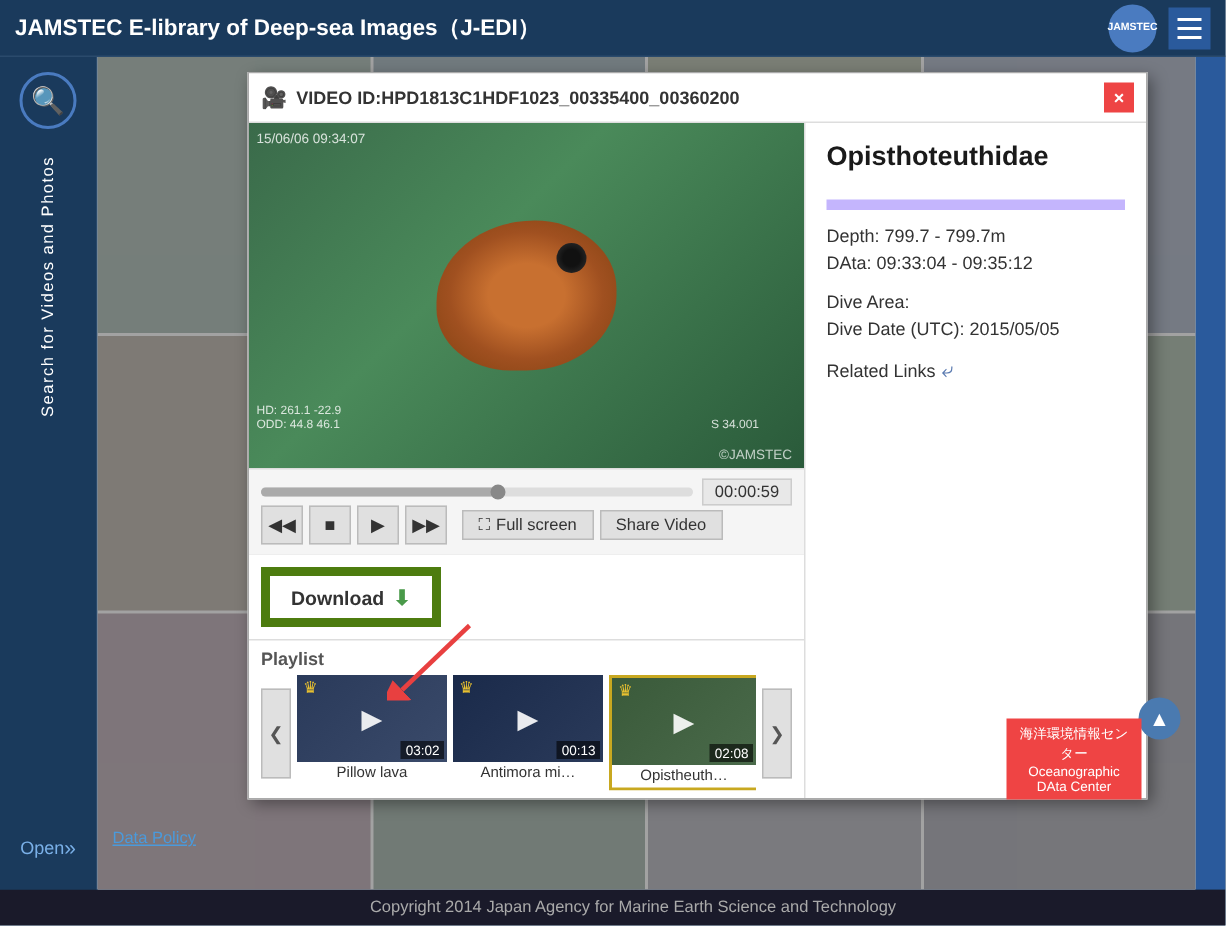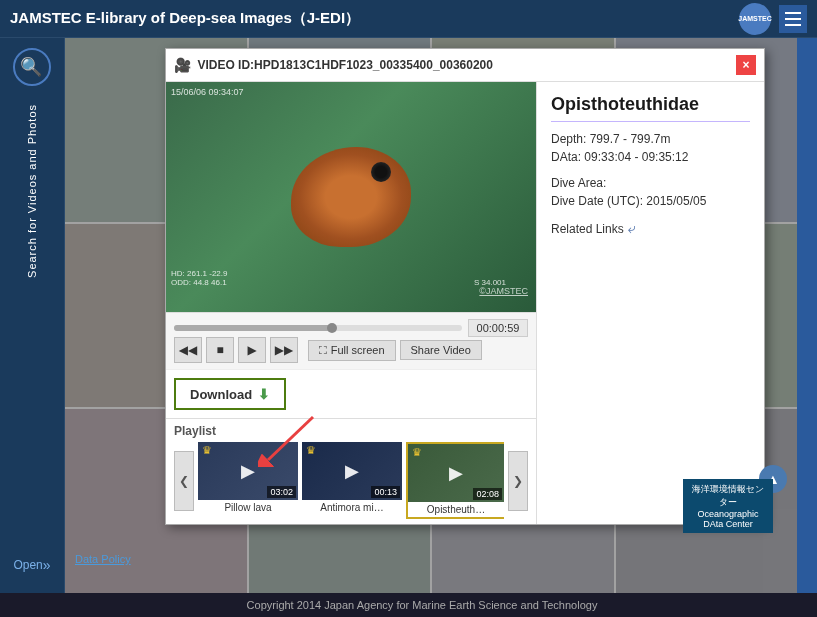--- a/index.html
+++ b/index.html
@@ -249,26 +249,25 @@
       position: absolute;
       width: 20px;
       height: 20px;
       background: radial-gradient(circle, #111 40%, #333 100%);
       border-radius: 50%;
       top: 15px;
       right: 20px;
     }
     .video-watermark {
       position: absolute;
-      bottom: 16px;
+      bottom: 4px;
       right: 8px;
       color: white;
       font-size: 9px;
       opacity: 0.7;
-      text-decoration: underline;
     }
     .video-hud-bottom {
       position: absolute;
       bottom: 25px;
       left: 5px;
       color: white;
       font-size: 8px;
       opacity: 0.8;
     }
     .video-hud-br {
@@ -363,21 +362,21 @@
     }
 
     
     .download-section {
       padding: 8px;
       background: white;
       border-top: 1px solid #eee;
     }
     .download-btn {
       background: white;
-      border: 2px solid #4d7c0f;
+      border: 6px solid #4d7c0f;
       color: #333;
       padding: 6px 14px;
       cursor: pointer;
       font-size: 13px;
       font-weight: bold;
       display: flex;
       align-items: center;
       gap: 6px;
     }
     .download-icon {
@@ -484,22 +483,22 @@
     .info-panel {
       flex: 1;
       padding: 12px 14px;
       border-left: 1px solid #ddd;
     }
     .info-title {
       font-size: 18px;
       font-weight: bold;
       color: #1a1a1a;
       margin-bottom: 10px;
-      border-bottom: 1px solid #c4b5fd;
-      padding-bottom: 6px;
+      border-bottom: 7px solid #c4b5fd;
+      padding-bottom: 18px;
     }
     .info-row {
       margin-bottom: 4px;
       font-size: 12px;
       color: #333;
     }
     .info-spacer {
       height: 8px;
     }
     .related-links {
@@ -529,22 +528,22 @@
       display: flex;
       align-items: center;
       justify-content: center;
       padding-left: 27px;
     }
 
     
     .bottom-right-badge {
       position: absolute;
       bottom: 60px;
-      right: 24px;
-      background: #0c4a6e;
+      right: 36px;
+      background: #ef4444;
       color: white;
       padding: 4px 6px;
       font-size: 9px;
       text-align: center;
       width: 90px;
     }
 
     
     .scroll-up-btn {
       position: absolute;

